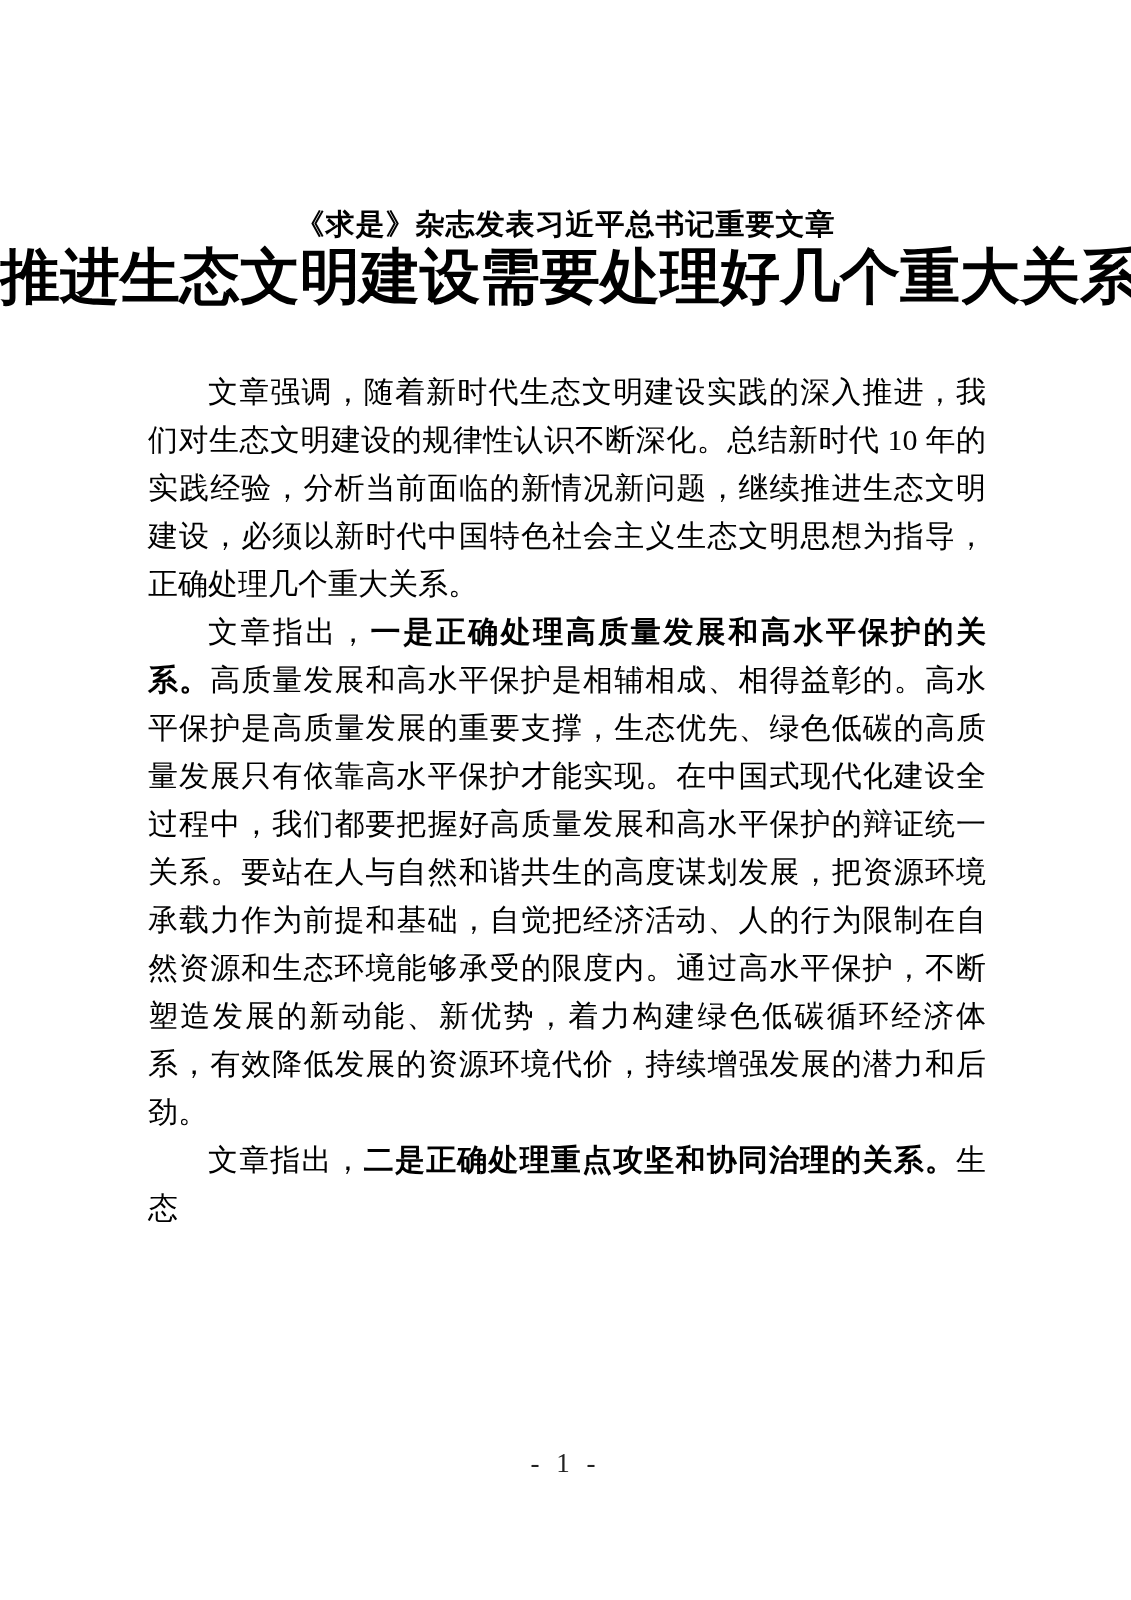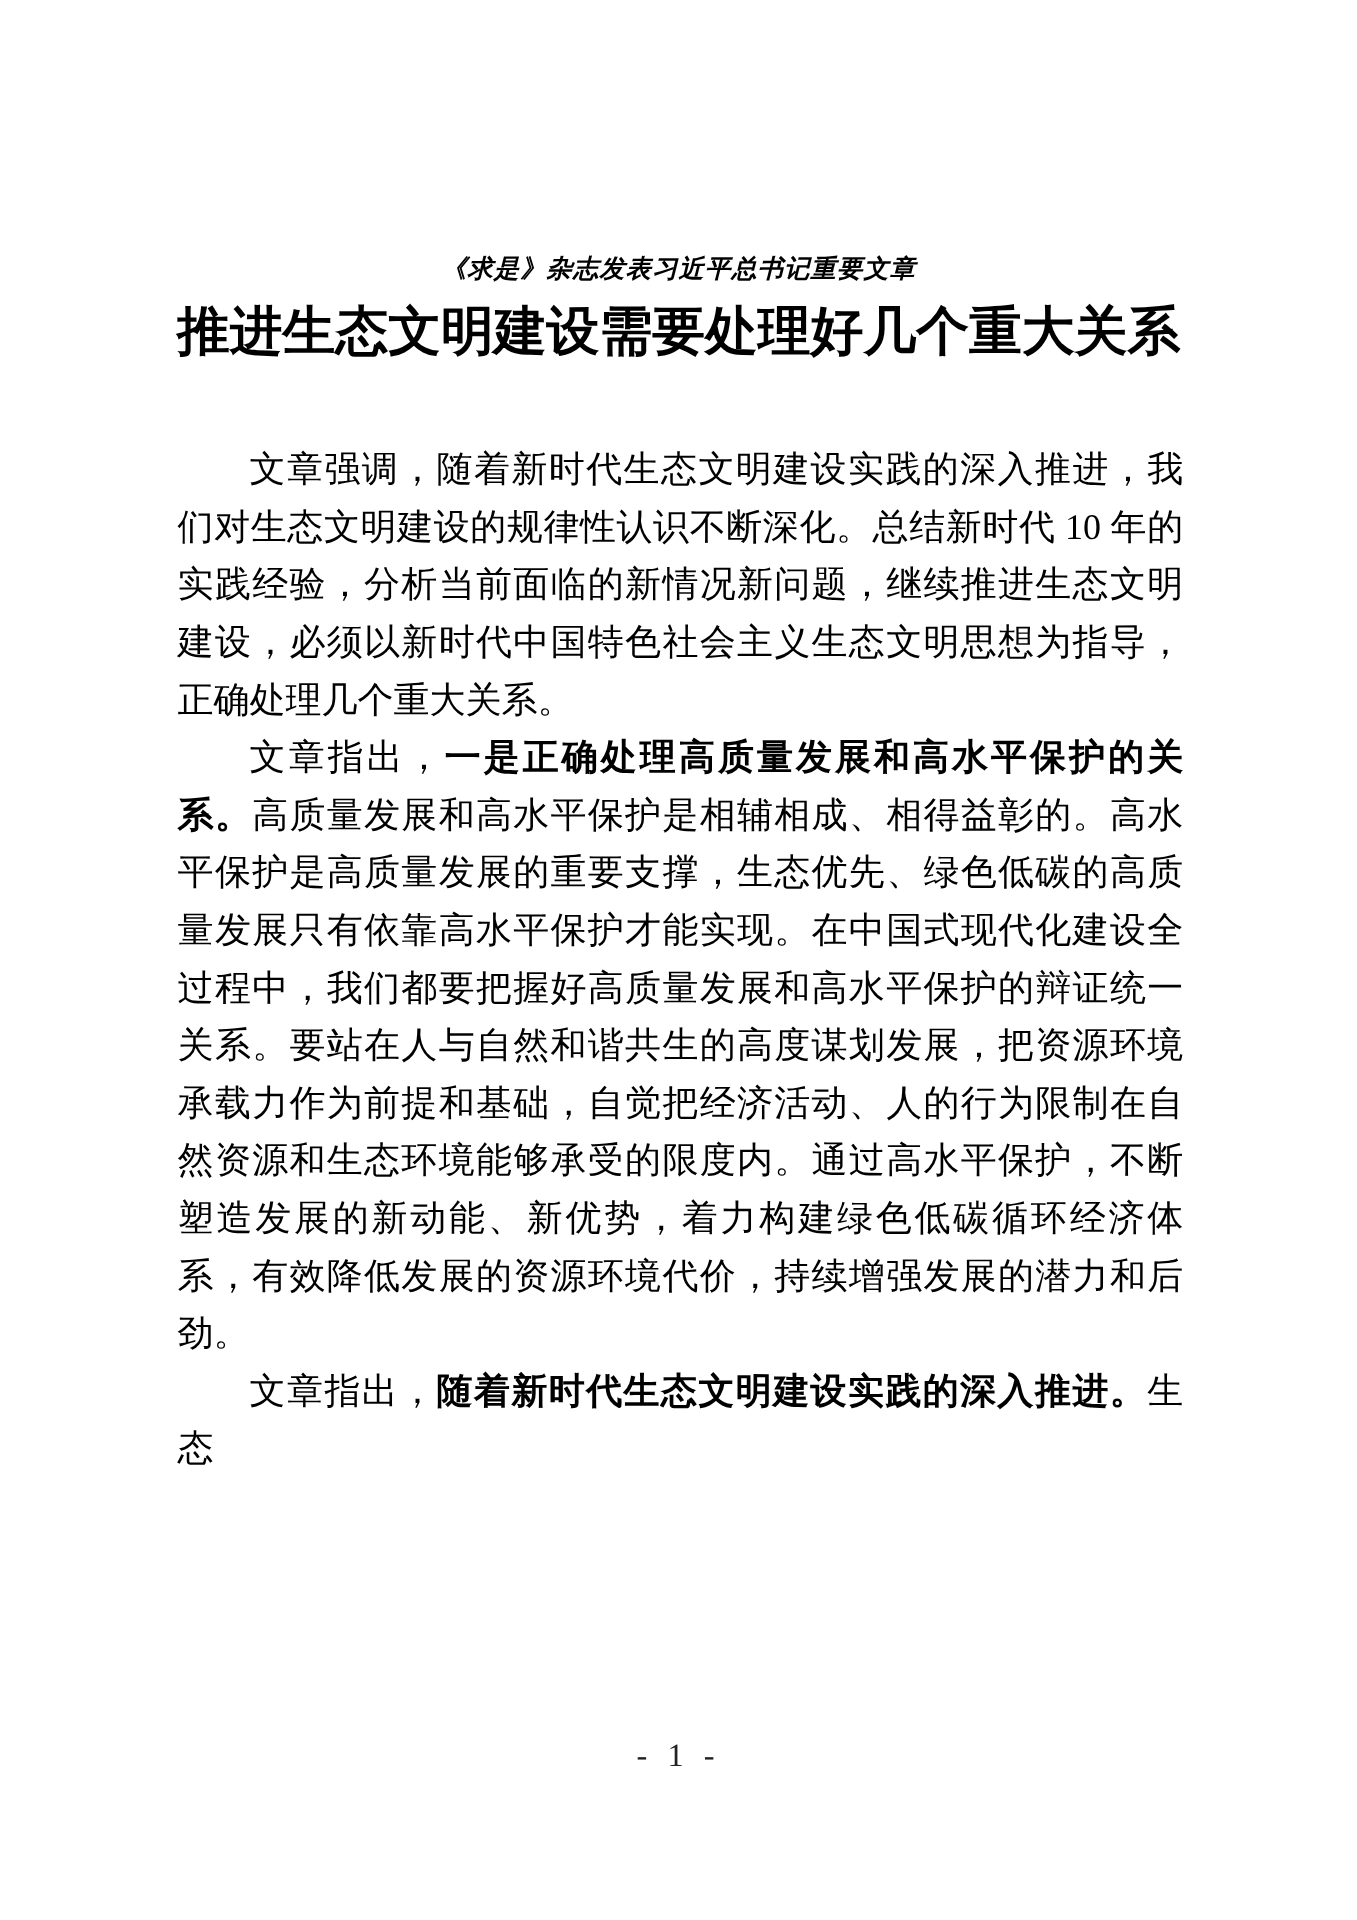--- a/index.html
+++ b/index.html
@@ -14,29 +14,28 @@
   }
   .page {
     position: absolute;
     inset: 0;
   }
   .doc-header {
     padding-top: 206px;
     text-align: center;
   }
   .kicker {
-    font-size: 21px;
+    font-size: 29px;
     font-weight: bold;
     line-height: 36px;
     letter-spacing: 1px;
-    font-style: italic;
   }
   .main-title {
     margin-top: 10px;
-    font-size: 44px;
+    font-size: 60px;
     font-weight: bold;
     line-height: 50px;
     letter-spacing: 0px;
     white-space: nowrap;
   }
   .article {
     width: 838px;
     margin-left: 148px;
     margin-top: 66px;
     font-size: 30px;
@@ -68,18 +67,18 @@
 <div class="page">
 
   <div class="doc-header">
     <div class="kicker">《求是》杂志发表习近平总书记重要文章</div>
     <div class="main-title">推进生态文明建设需要处理好几个重大关系</div>
   </div>
 
   <div class="article">
     <p><span>文章强调，随着新时代生态文明建设实践的深入推进，我们对生态文明建设的规律性认识不断深化。总结新时代 10 年的实践经验，分析当前面临的新情况新问题，继续推进生态文明建设，必须以新时代中国特色社会主义生态文明思想为指导，正确处理几个重大关系。</span></p>
     <p><span>文章指出，</span><span class="lead-bold">一是正确处理高质量发展和高水平保护的关系。</span><span>高质量发展和高水平保护是相辅相成、相得益彰的。高水平保护是高质量发展的重要支撑，生态优先、绿色低碳的高质量发展只有依靠高水平保护才能实现。在中国式现代化建设全过程中，我们都要把握好高质量发展和高水平保护的辩证统一关系。要站在人与自然和谐共生的高度谋划发展，把资源环境承载力作为前提和基础，自觉把经济活动、人的行为限制在自然资源和生态环境能够承受的限度内。通过高水平保护，不断塑造发展的新动能、新优势，着力构建绿色低碳循环经济体系，有效降低发展的资源环境代价，持续增强发展的潜力和后劲。</span></p>
-    <p><span>文章指出，</span><span class="lead-bold">随着新时代生态文明建设实践的深入推进。</span><span>生态</span></p>
+    <p><span>文章指出，</span><span class="lead-bold">二是正确处理重点攻坚和协同治理的关系。</span><span>生态</span></p>
   </div>
 
   <div class="page-footer">- 1 -</div>
 
 </div>
 
 </body></html>

